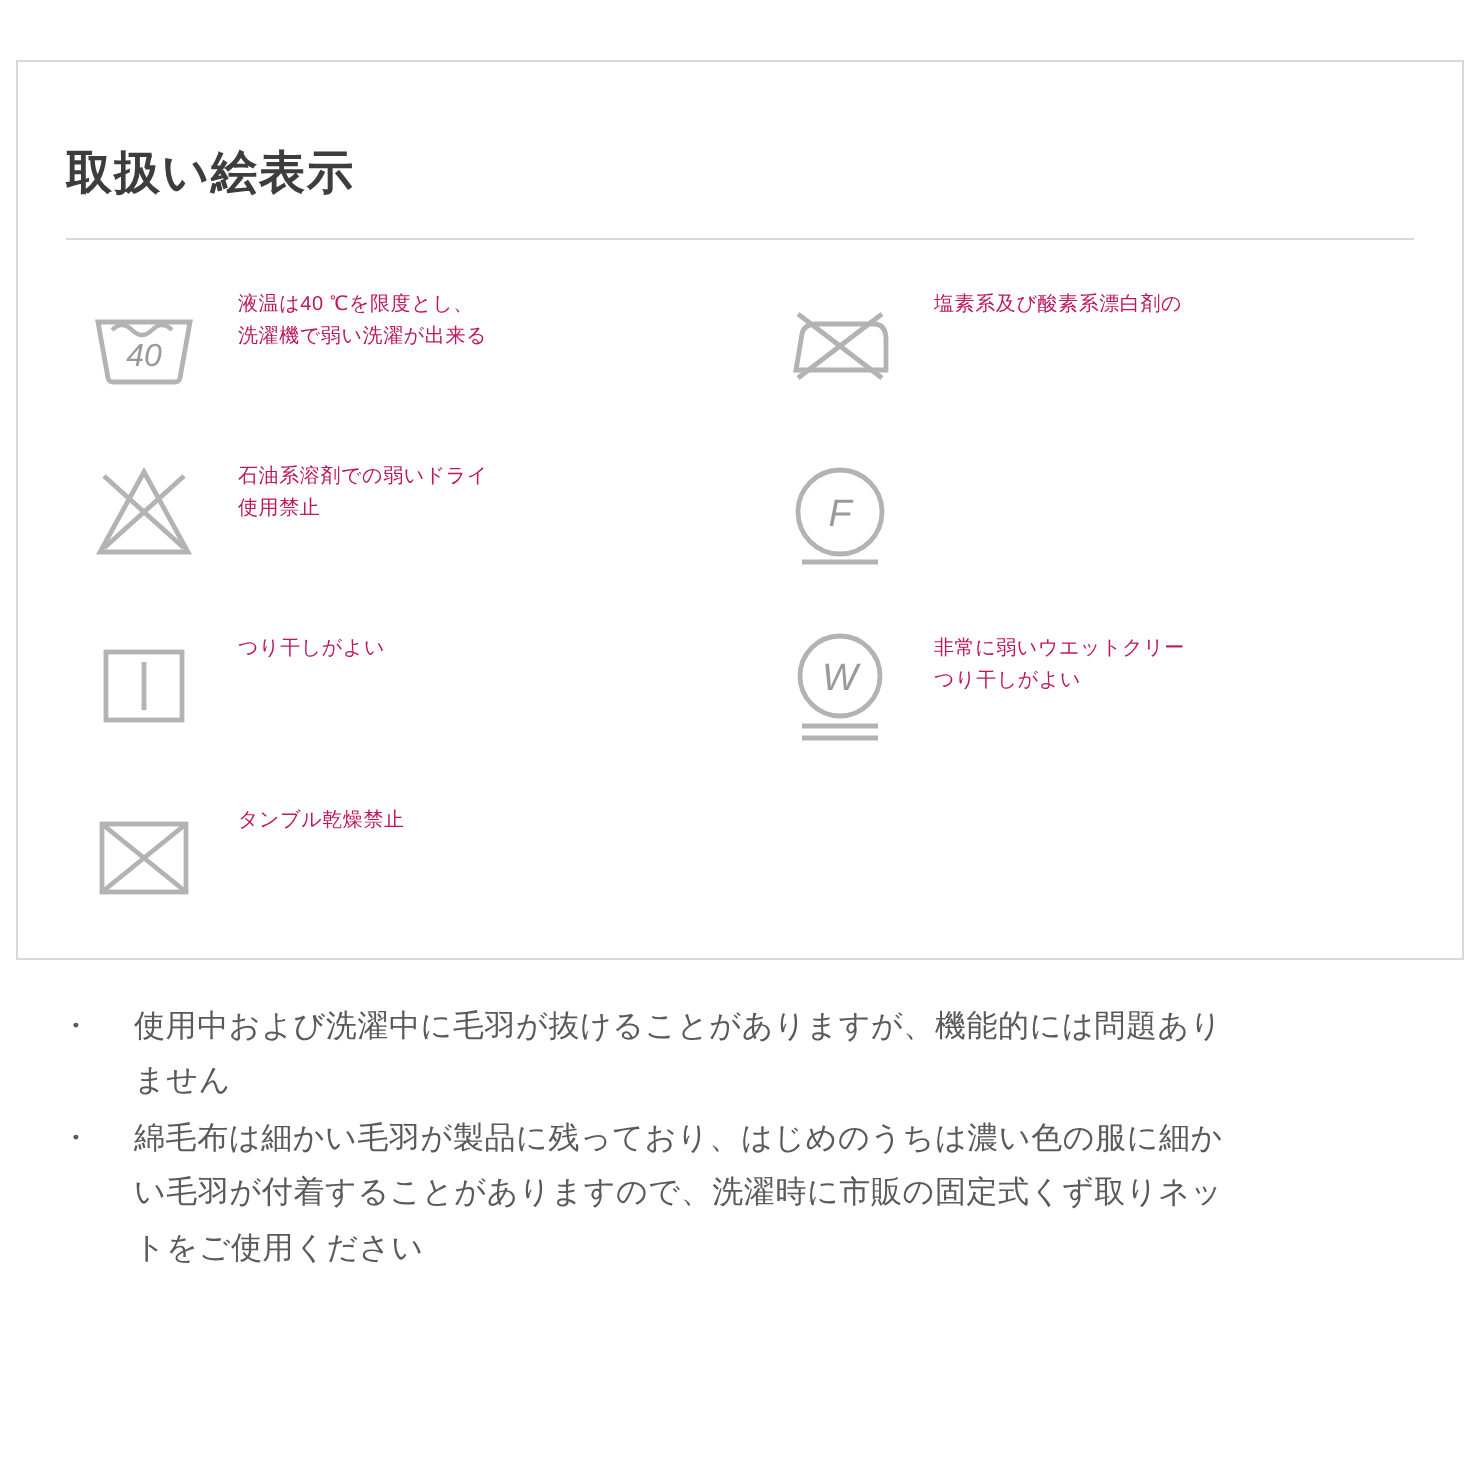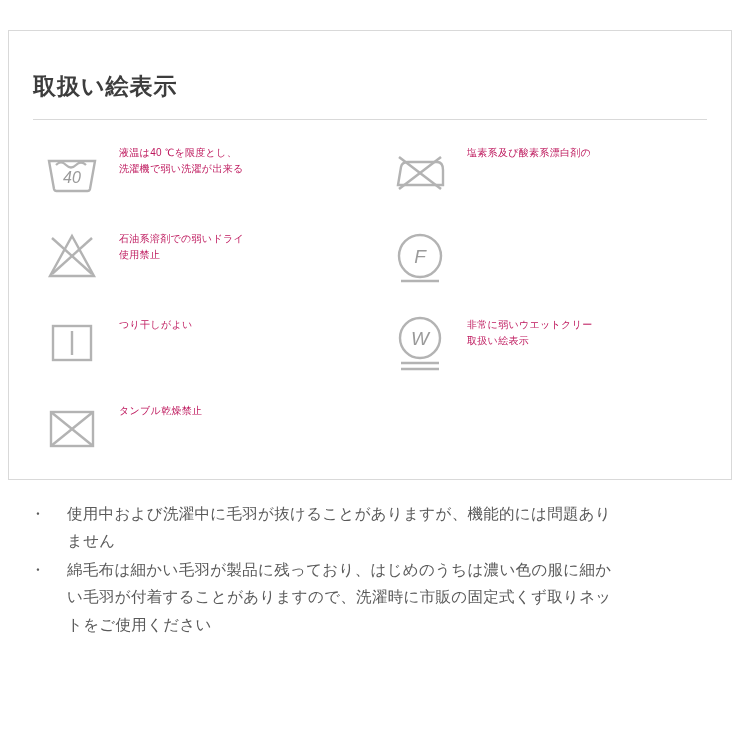--- a/index.html
+++ b/index.html
@@ -196,21 +196,21 @@
         <div class="item">
           <div class="sym">
             <svg width="58" height="58" viewBox="0 0 58 58">
               <circle cx="29" cy="25" r="20" fill="none" stroke="#b3b3b3" stroke-width="2.4"></circle>
               <text x="29" y="32" text-anchor="middle" font-family="'Liberation Sans', sans-serif" font-size="19" fill="#9a9a9a">W</text>
               <line x1="10" y1="50" x2="48" y2="50" stroke="#b3b3b3" stroke-width="2.4"></line>
               <line x1="10" y1="56" x2="48" y2="56" stroke="#b3b3b3" stroke-width="2.4"></line>
             </svg>
           </div>
           <div class="txt">非常に弱いウエットクリー
-取扱い絵表示</div>
+つり干しがよい</div>
         </div>
 
       </div>
 
     </div>
   </div>
 
   <div class="notes">
     <div class="note">
       <span class="bullet">・</span>

